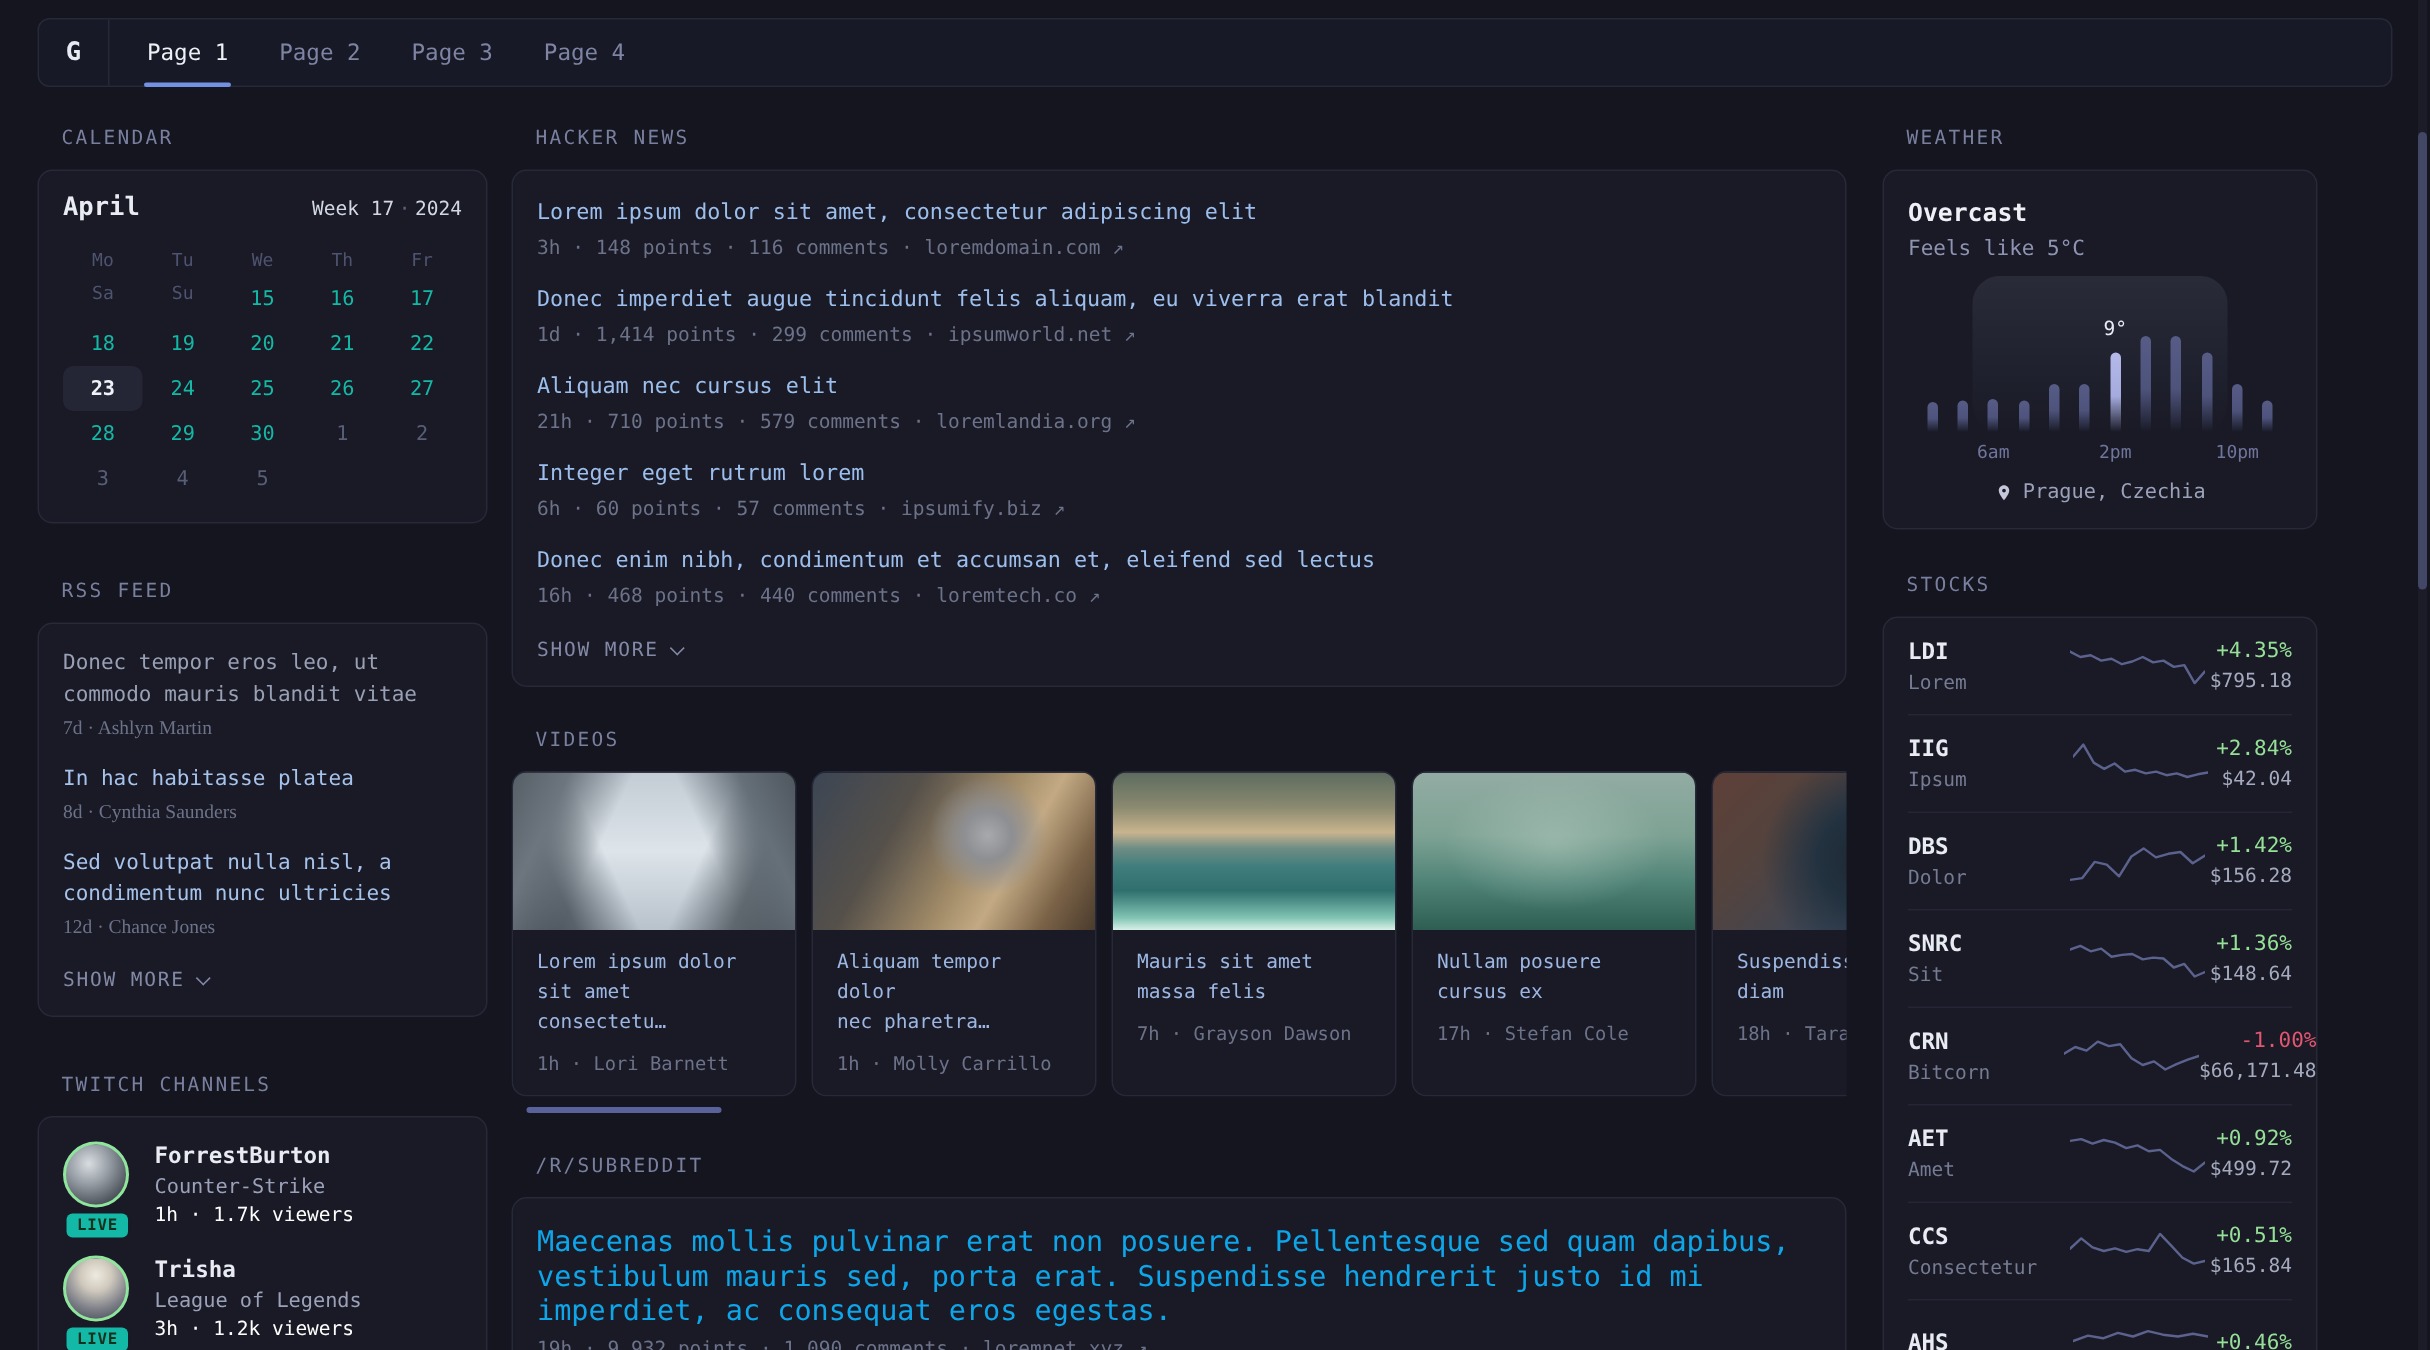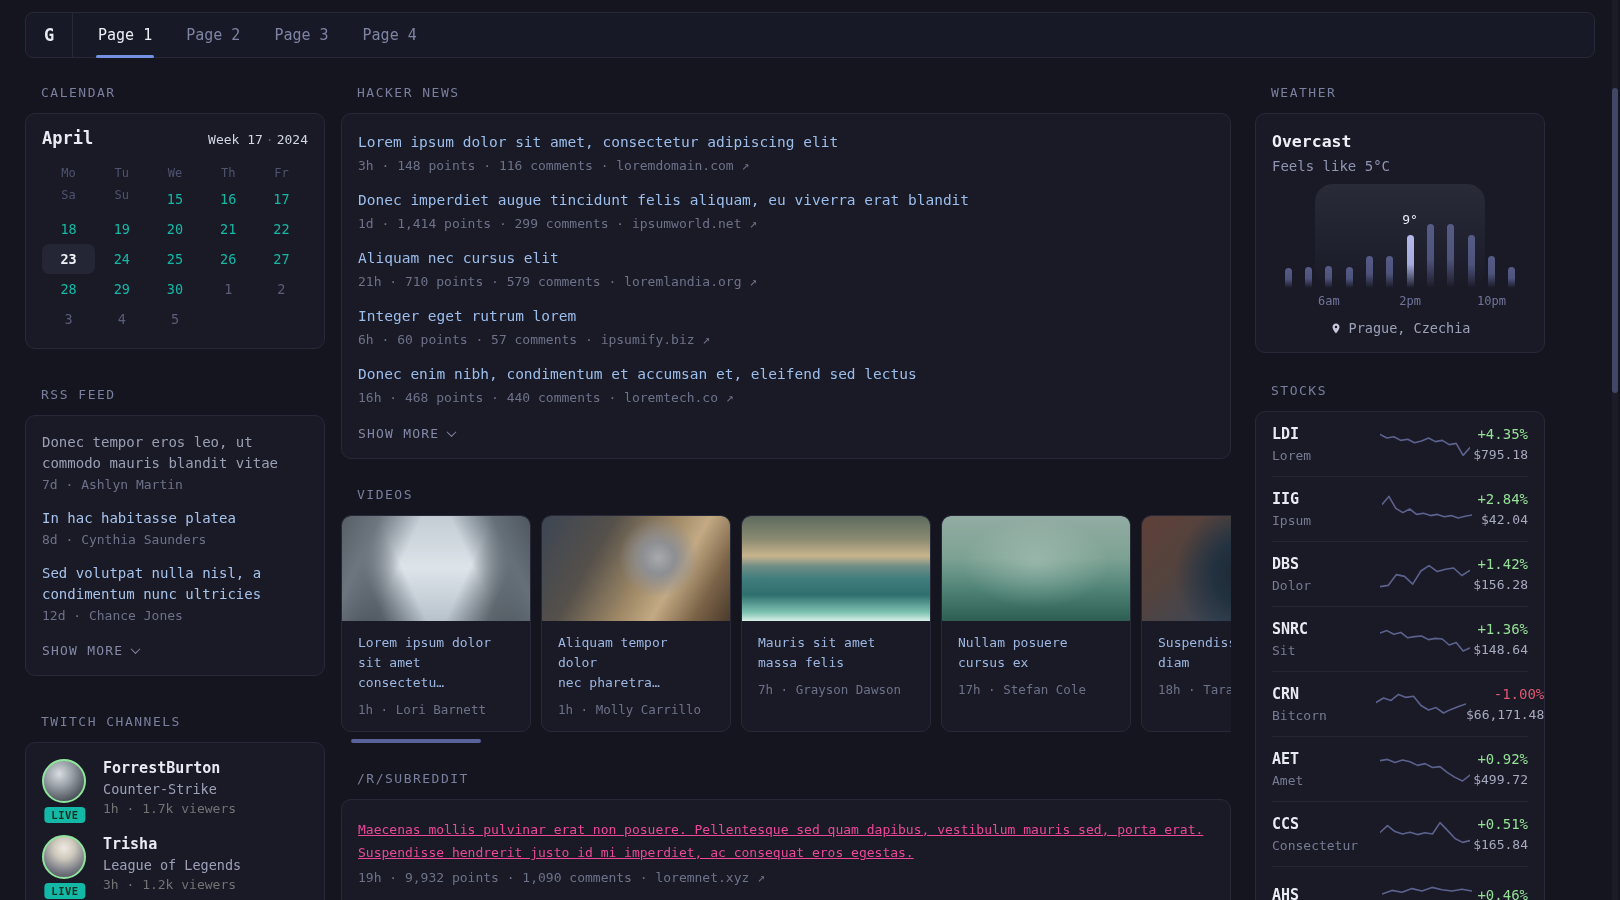--- a/index.html
+++ b/index.html
@@ -75,21 +75,21 @@
     height: 30px; line-height: 30px; border-radius: 7px;
   }
   .cal-day.selected { background: #242636; color: #f0f2f8; font-weight: bold; }
   .cal-day.muted { color: #585d78; }
 
   
   .feed-card { padding: 16px; }
   .feed-item { margin-bottom: 16px; }
   .feed-title { font-size: 14px; line-height: 21px; color: #a6c3ec; cursor: pointer; }
   .feed-title[data-visited="true"] { color: #99a0b5; }
-  .feed-meta { font-size: 13px; color: #6c7289; margin-top: 3px; }
+  .feed-meta { font-size: 13px; color: #6c7289; margin-top: 3px; font-family: Liberation Serif, serif; }
   .show-more {
     display: inline-flex; align-items: center; gap: 9px;
     font-size: 13px; letter-spacing: 1.2px; color: #8389a6;
     margin-top: 4px; cursor: pointer;
   }
   .chev {
     width: 7px; height: 7px;
     border-right: 1.6px solid currentColor; border-bottom: 1.6px solid currentColor;
     transform: rotate(45deg) translate(-1px,-1px);
     display: inline-block;
@@ -108,28 +108,28 @@
   [data-avatar="trisha"]  { background: radial-gradient(circle at 50% 28%, #efeae0 0%, #cfc9bd 30%, #7d7f88 65%, #3d414c 100%); }
   [data-avatar="kendall"] { background: radial-gradient(circle at 45% 38%, #f2ddc4 0%, #d9b896 45%, #8a7260 80%, #5a4a40 100%); }
   .live-badge {
     position: absolute; bottom: -7px; left: 50%; transform: translateX(-50%);
     background: #14b8a6; color: #15301d;
     font-size: 10.5px; font-weight: bold; letter-spacing: 0.5px;
     padding: 2px 7px; border-radius: 4px;
   }
   .tw-name { font-size: 15px; color: #e9ebf3; font-weight: bold; }
   .tw-game { font-size: 13.5px; color: #9ba1b9; margin-top: 4px; }
-  .tw-meta { font-size: 13px; color: #737373; margin-top: 4px; }
+  .tw-meta { font-size: 13px; color: #ffffff; margin-top: 4px; }
 
   
   .hn-card { padding: 18px 16px 16px; }
   .hn-item { margin-bottom: 16px; }
   .hn-title { font-size: 14.5px; line-height: 20px; color: #9cbeec; cursor: pointer; }
   .hn-meta { font-size: 13px; color: #6c7289; margin-top: 5px; line-height: 17px; }
-  .sub-title { font-size: 13px; line-height: 23px; color: #ec4899; cursor: pointer; text-decoration: underline; }
+  .sub-title { font-size: 19px; line-height: 23px; color: #0ea5e9; cursor: pointer; }
 
   
   .videos-row { display: flex; gap: 10px; width: 890px; overflow: hidden; }
   .video-card { width: 190px; flex: none; overflow: hidden; cursor: pointer; }
   .video-thumb { width: 100%; height: 105px; border-radius: 8px 8px 0 0; }
   [data-thumb="towers-sky"] { background:
     linear-gradient(115deg, #565e66 0%, #6d767e 16%, rgba(0,0,0,0) 34%),
     linear-gradient(245deg, #4e565e 0%, #667078 16%, rgba(0,0,0,0) 34%),
     linear-gradient(65deg, #3e464e 0%, #59626a 18%, rgba(0,0,0,0) 36%),
     linear-gradient(295deg, #454d55 0%, #5f686f 18%, rgba(0,0,0,0) 36%),

